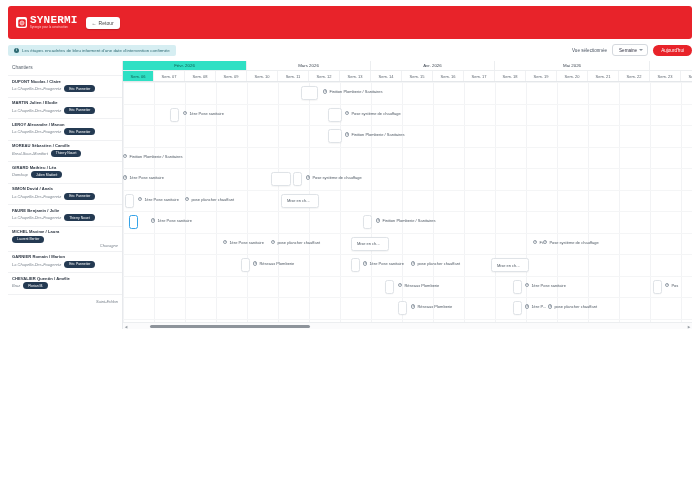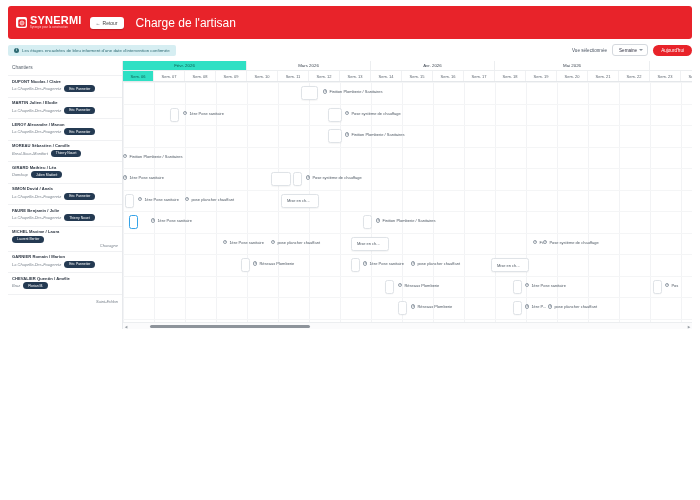--- a/index.html
+++ b/index.html
@@ -20,21 +20,21 @@
     border-radius:3px; display:flex; align-items:center; padding:0 8px;
     position:relative;
   }
   .logo-wrap { display:flex; align-items:center; gap:3px; }
   .logo-mark {
     width:11px; height:11px; background:#fff; border-radius:2px;
     display:flex; align-items:center; justify-content:center;
   }
   .logo-mark svg { display:block; }
   .logo-text { display:flex; flex-direction:column; line-height:1; }
-  .logo-name { font-size:11px; font-weight:bold; color:#fff; letter-spacing:0.2px; }
+  .logo-name { font-size:11px; font-weight:bold; color:#fff; letter-spacing:0.2px;font-family:Liberation Mono, monospace; }
   .logo-tag { font-size:2.6px; color:#ffd7d8; letter-spacing:0.15px; margin-top:1.2px; }
   .back-btn {
     margin-left:8px; background:#fff; color:#444; border-radius:3px;
     font-size:5px; padding:3px 6px; display:flex; align-items:center; gap:2px;
     box-shadow:0 1px 1px rgba(0,0,0,.18); cursor:pointer; white-space:nowrap;
   }
   .page-title { margin-left:12px; font-size:12px; color:#fff; font-weight:400; }
 
   
   .strip { margin:5px 8px 0 8px; display:flex; align-items:center; }
@@ -154,21 +154,20 @@
         <span class="logo-name">SYNERMI</span>
         <span class="logo-tag">Synergie pour la construction</span>
       </span>
     </div>
 
     <div class="back-btn">
       <span>←</span>
       <span>Retour</span>
     </div>
 
-    <div class="page-title">Charge de l'artisan</div>
   </div>
 
   <div class="strip">
     <div class="info-chip">
       <span class="info-i">i</span>
       <span>Les étapes encadrées de bleu informent d'une date d'intervention confirmée</span>
     </div>
     <div class="toolbar">
       <span class="toolbar-label">Vue sélectionnée</span>
       <span class="select">

